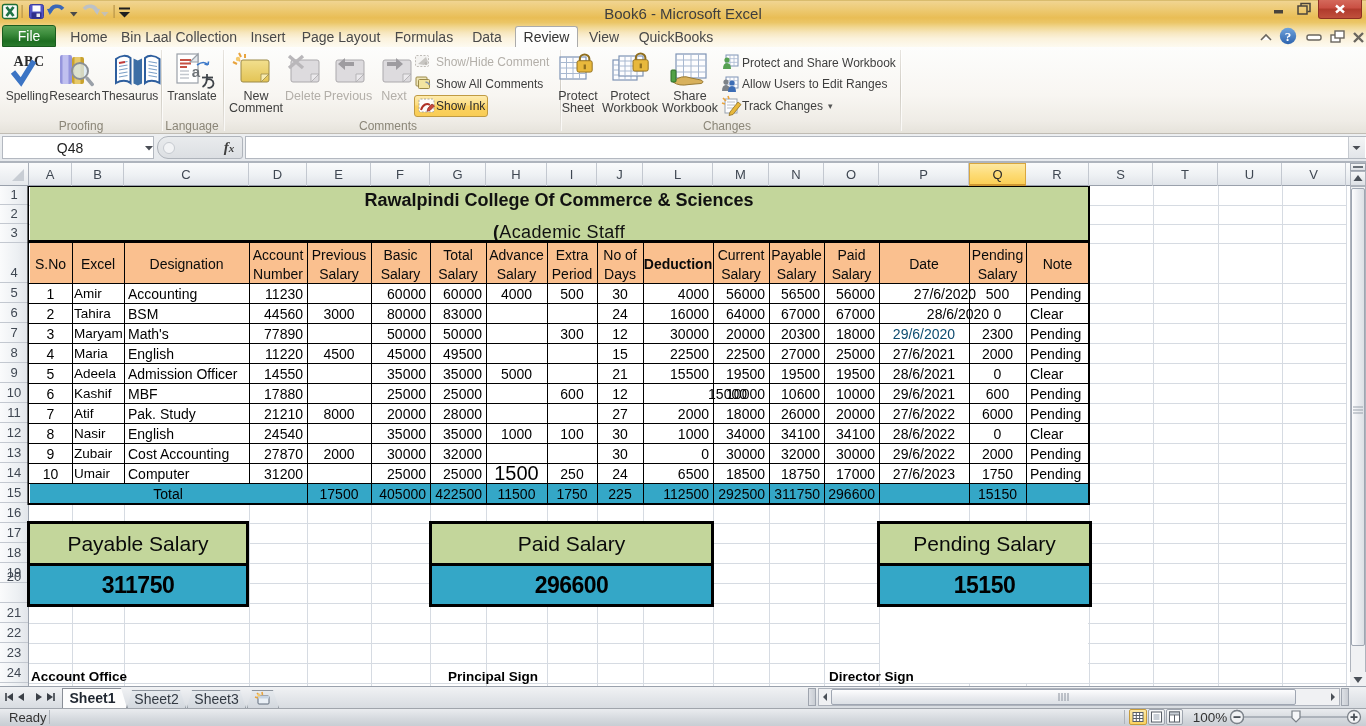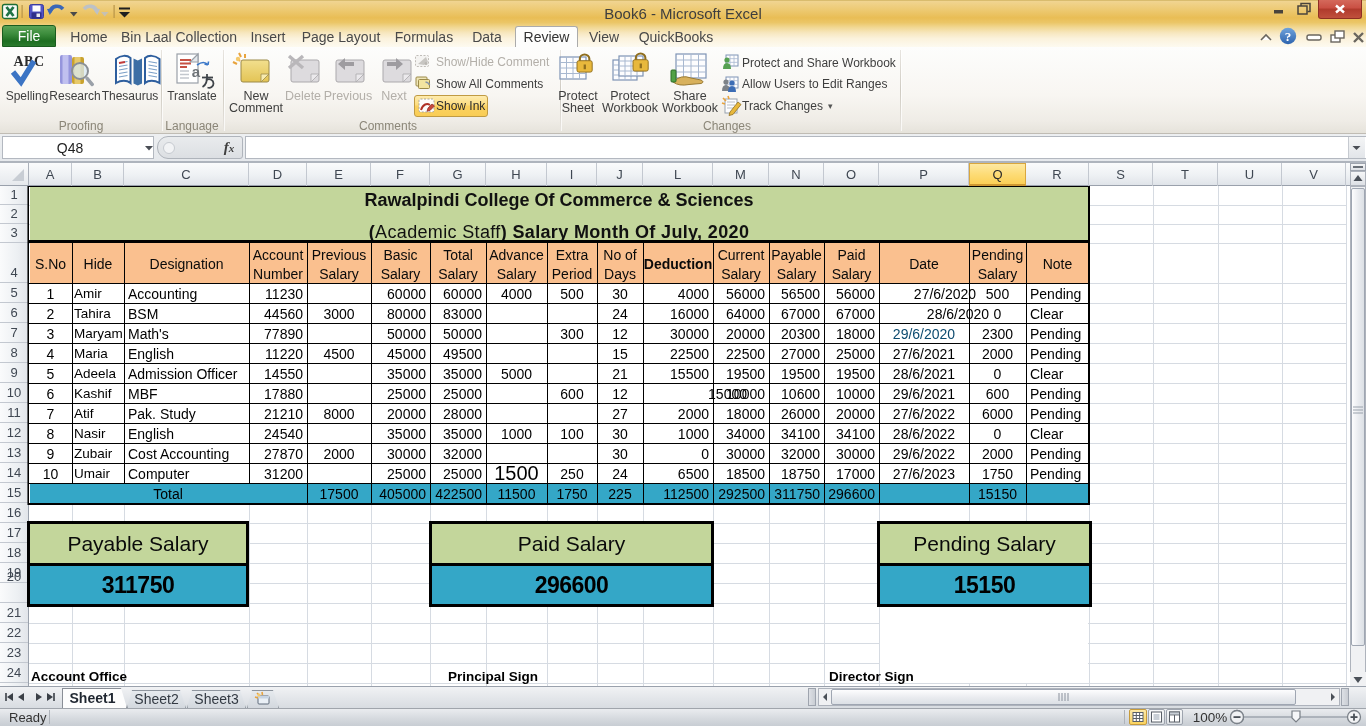--- a/index.html
+++ b/index.html
@@ -353,21 +353,21 @@
 <div class="" style="left:29px;top:583px;width:1317px;height:1px;background:#D6DBE2;"></div>
 <div class="" style="left:29px;top:603px;width:1317px;height:1px;background:#D6DBE2;"></div>
 <div class="" style="left:29px;top:623px;width:1317px;height:1px;background:#D6DBE2;"></div>
 <div class="" style="left:29px;top:643px;width:1317px;height:1px;background:#D6DBE2;"></div>
 <div class="" style="left:29px;top:663px;width:1317px;height:1px;background:#D6DBE2;"></div>
 <div class="" style="left:29px;top:683px;width:1317px;height:1px;background:#D6DBE2;"></div>
 <div class="" style="left:30px;top:187px;width:1058px;height:53px;background:#C3D69B;"></div>
 <div class="" style="left:30px;top:243px;width:1058px;height:40px;background:#FAC08F;"></div>
 <div class="" style="left:30px;top:483px;width:1058px;height:20px;background:#34A7C7;"></div>
 <div class="t tc" style="left:29px;top:190px;width:1060px;height:20px;font-size:18px;font-weight:bold;color:#111;letter-spacing:0px;">Rawalpindi College Of Commerce &amp; Sciences</div>
-<div class="t tc" style="left:29px;top:222px;width:1060px;height:20px;font-size:18px;color:#111;letter-spacing:0.35px;"><b>(</b>Academic Staff<b>) Salary Month Of July, 2020</b></div>
+<div class="t tc" style="left:29px;top:222px;width:1060px;height:20px;font-size:18px;color:#111;letter-spacing:0.35px;"><b>(</b>Academic Staff</div>
 <div class="" style="left:28px;top:186px;width:1062px;height:1px;background:#000;"></div>
 <div class="" style="left:28px;top:240px;width:1062px;height:3px;background:#000;"></div>
 <div class="" style="left:28px;top:186px;width:1px;height:319px;background:#000;"></div>
 <div class="" style="left:27px;top:186px;width:1px;height:319px;background:#000;opacity:.55;"></div>
 <div class="" style="left:1088px;top:186px;width:2px;height:319px;background:#000;"></div>
 <div class="" style="left:72px;top:243px;width:1px;height:240px;background:#000;"></div>
 <div class="" style="left:124px;top:243px;width:1px;height:240px;background:#000;"></div>
 <div class="" style="left:249px;top:243px;width:1px;height:240px;background:#000;"></div>
 <div class="" style="left:307px;top:243px;width:1px;height:262px;background:#000;"></div>
 <div class="" style="left:371px;top:243px;width:1px;height:262px;background:#000;"></div>
@@ -388,21 +388,21 @@
 <div class="" style="left:29px;top:343px;width:1060px;height:1px;background:#000;"></div>
 <div class="" style="left:29px;top:363px;width:1060px;height:1px;background:#000;"></div>
 <div class="" style="left:29px;top:383px;width:1060px;height:1px;background:#000;"></div>
 <div class="" style="left:29px;top:403px;width:1060px;height:1px;background:#000;"></div>
 <div class="" style="left:29px;top:423px;width:1060px;height:1px;background:#000;"></div>
 <div class="" style="left:29px;top:443px;width:1060px;height:1px;background:#000;"></div>
 <div class="" style="left:29px;top:463px;width:1060px;height:1px;background:#000;"></div>
 <div class="" style="left:29px;top:483px;width:1060px;height:1px;background:#000;"></div>
 <div class="" style="left:28px;top:503px;width:1062px;height:2px;background:#000;"></div>
 <div class="t tc" style="left:29px;top:254px;width:43px;height:20px;font-size:14px;color:#0A0A0A;">S.No</div>
-<div class="t tc" style="left:72px;top:254px;width:52px;height:20px;font-size:14px;color:#0A0A0A;">Hide</div>
+<div class="t tc" style="left:72px;top:254px;width:52px;height:20px;font-size:14px;color:#0A0A0A;">Excel</div>
 <div class="t tc" style="left:124px;top:254px;width:125px;height:20px;font-size:14px;color:#0A0A0A;">Designation</div>
 <div class="t tc" style="left:249px;top:245px;width:58px;height:19px;font-size:14px;color:#0A0A0A;">Account</div>
 <div class="t tc" style="left:249px;top:264px;width:58px;height:19px;font-size:14px;color:#0A0A0A;">Number</div>
 <div class="t tc" style="left:307px;top:245px;width:64px;height:19px;font-size:14px;color:#0A0A0A;">Previous</div>
 <div class="t tc" style="left:307px;top:264px;width:64px;height:19px;font-size:14px;color:#0A0A0A;">Salary</div>
 <div class="t tc" style="left:371px;top:245px;width:59px;height:19px;font-size:14px;color:#0A0A0A;">Basic</div>
 <div class="t tc" style="left:371px;top:264px;width:59px;height:19px;font-size:14px;color:#0A0A0A;">Salary</div>
 <div class="t tc" style="left:430px;top:245px;width:56px;height:19px;font-size:14px;color:#0A0A0A;">Total</div>
 <div class="t tc" style="left:430px;top:264px;width:56px;height:19px;font-size:14px;color:#0A0A0A;">Salary</div>
 <div class="t tc" style="left:486px;top:245px;width:61px;height:19px;font-size:14px;color:#0A0A0A;">Advance</div>

